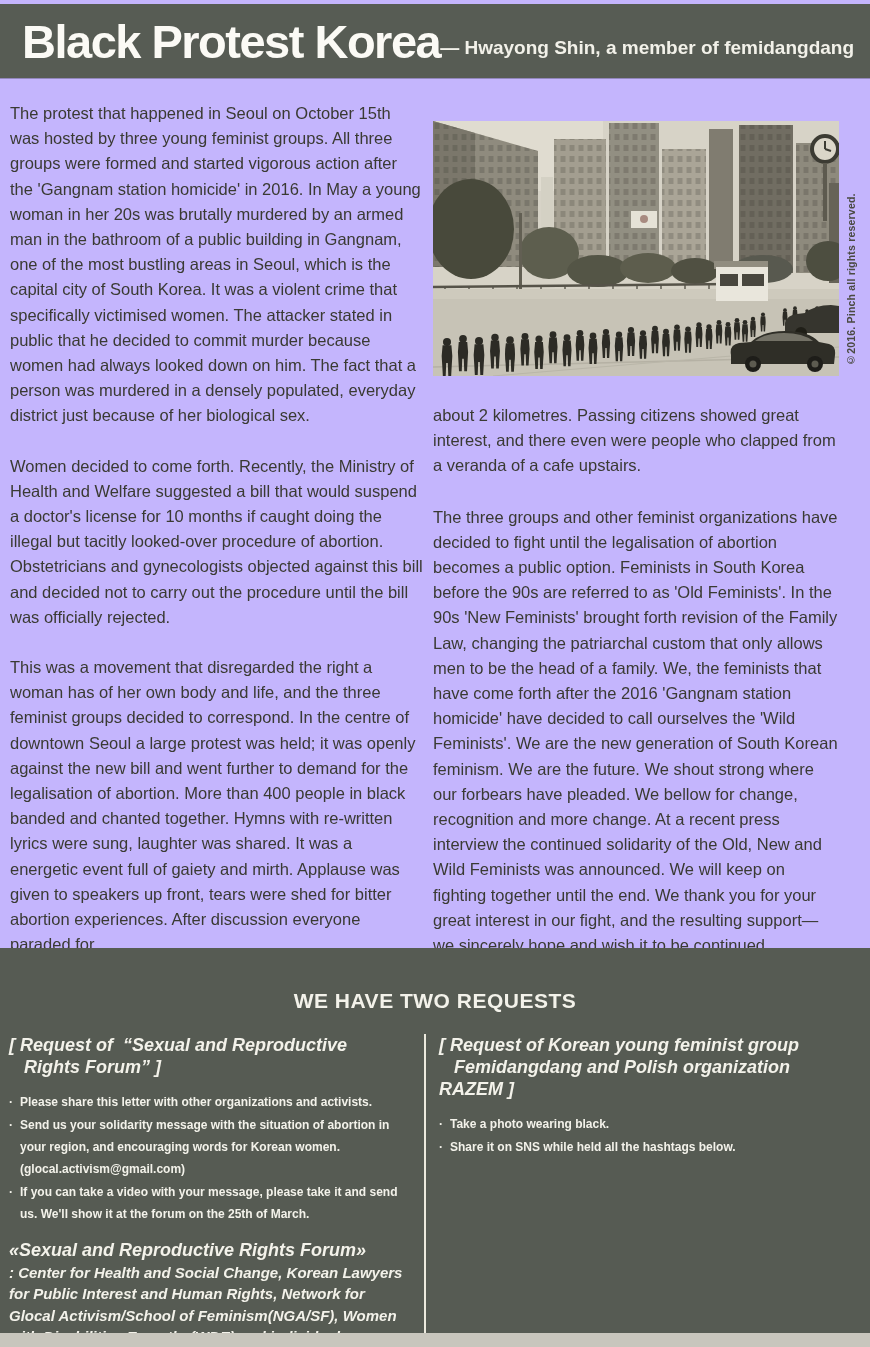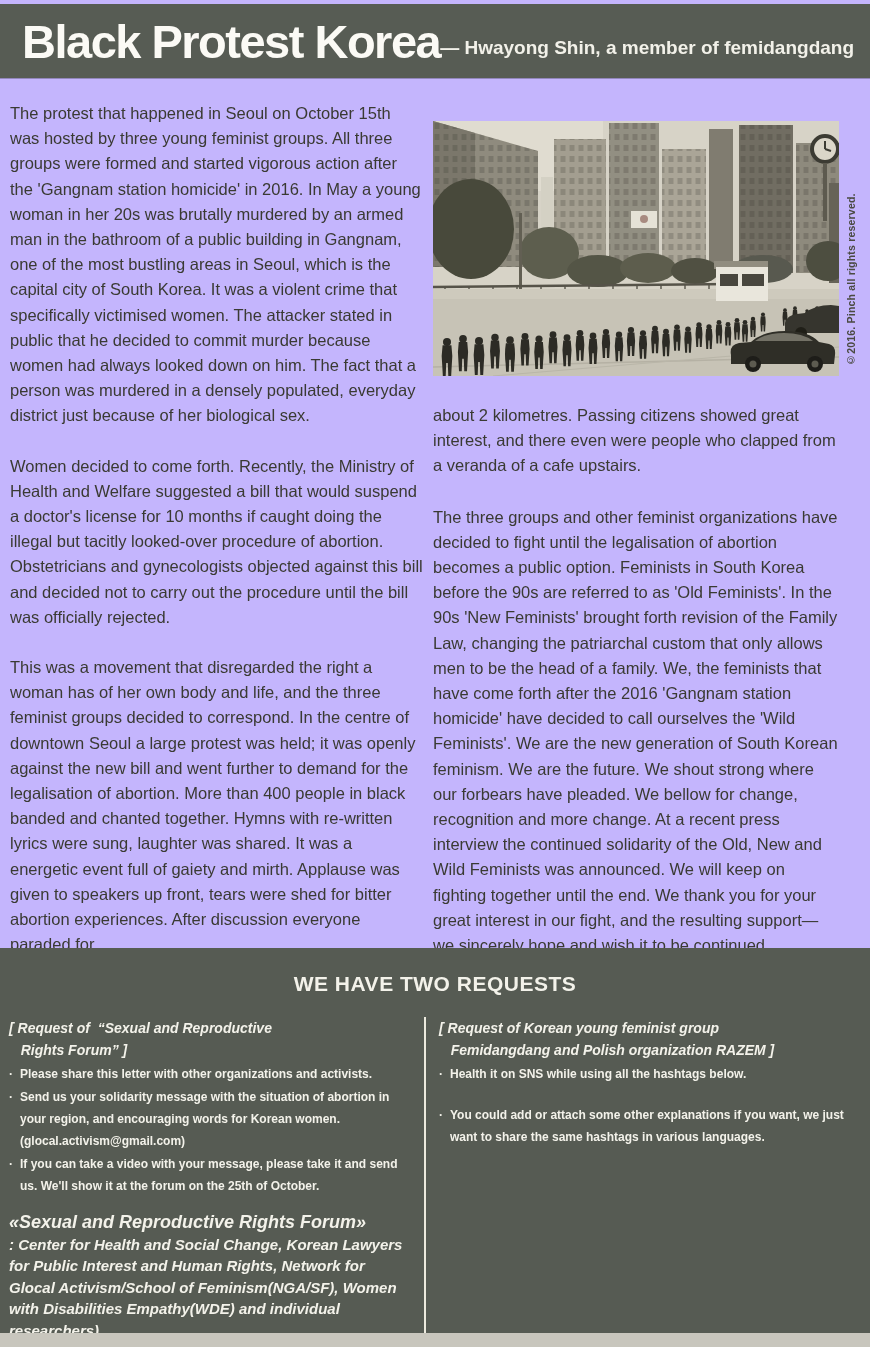--- a/index.html
+++ b/index.html
@@ -34,32 +34,32 @@
     position:absolute; left:845px; top:196px; height:170px;
     font-size:10.5px; font-weight:bold; color:#4a4a42; letter-spacing:.2px;
     writing-mode:vertical-rl; transform:rotate(180deg); white-space:nowrap;
   }
   
   .requests{
     position:absolute; left:0; top:948px; width:870px; height:399px;
     background:#565b53; color:#f3f2ea;
   }
   .requests-heading{
-    text-align:center; padding-top:24px; font-size:21px; font-weight:bold;
+    text-align:center; padding-top:41px; font-size:21px; font-weight:bold;
     letter-spacing:.5px;
   }
   .requests-cols{display:flex; margin-top:21px; align-items:stretch;}
   .req-col-left{width:424px; box-sizing:border-box; padding:0 10px 0 9px;}
   .req-col-right{
     flex:1; box-sizing:border-box; padding:0 14px 0 13px;
     border-left:2px solid #eceade; min-height:330px;
   }
   .req-title{
-    font-style:italic; font-weight:bold; font-size:14px; line-height:22px;
-    white-space:pre-wrap; margin-bottom:2px;
+    font-style:italic; font-weight:bold; font-size:18px; line-height:22px;
+    white-space:pre-wrap; margin-bottom:13px;
   }
   .bullet{
     position:relative; padding-left:11px; font-weight:bold; font-size:12px;
     line-height:22px; margin-bottom:1px;
   }
   .bullet::before{content:"·"; position:absolute; left:0; top:0;}
   .footnote-title{
     font-style:italic; font-weight:bold; font-size:18px; line-height:21.5px;
     margin-top:15px;
   }
@@ -222,28 +222,28 @@
 
   <div class="requests">
     <div class="requests-heading">WE HAVE TWO REQUESTS</div>
     <div class="requests-cols">
 
       <div class="req-col-left">
         <div class="req-title">[ Request of  “Sexual and Reproductive
    Rights Forum” ]</div>
         <div class="bullet">Please share this letter with other organizations and activists.</div>
         <div class="bullet">Send us your solidarity message with the situation of abortion in your region, and encouraging words for Korean women. (glocal.activism@gmail.com)</div>
-        <div class="bullet">If you can take a video with your message, please take it and send us. We'll show it at the forum on the 25th of October.</div>
+        <div class="bullet">If you can take a video with your message, please take it and send us. We'll show it at the forum on the 25th of March.</div>
         <div class="footnote-title">«Sexual and Reproductive Rights Forum»</div>
         <div class="footnote">: Center for Health and Social Change, Korean Lawyers for Public Interest and Human Rights, Network for Glocal Activism/School of Feminism(NGA/SF), Women with Disabilities Empathy(WDE) and individual researchers)</div>
       </div>
 
       <div class="req-col-right">
         <div class="req-title">[ Request of Korean young feminist group
    Femidangdang and Polish organization RAZEM ]</div>
-        <div class="bullet">Health it on SNS while using all the hashtags below.</div>
-        <div class="bullet final-bullet">You could add or attach some other explanations if you want, we just want to share the same hashtags in various languages.</div>
+        <div class="bullet">Take a photo wearing black.</div>
+        <div class="bullet">Share it on SNS while held all the hashtags below.</div>
       </div>
 
     </div>
   </div>
 
 </div>
 
 </body></html>

